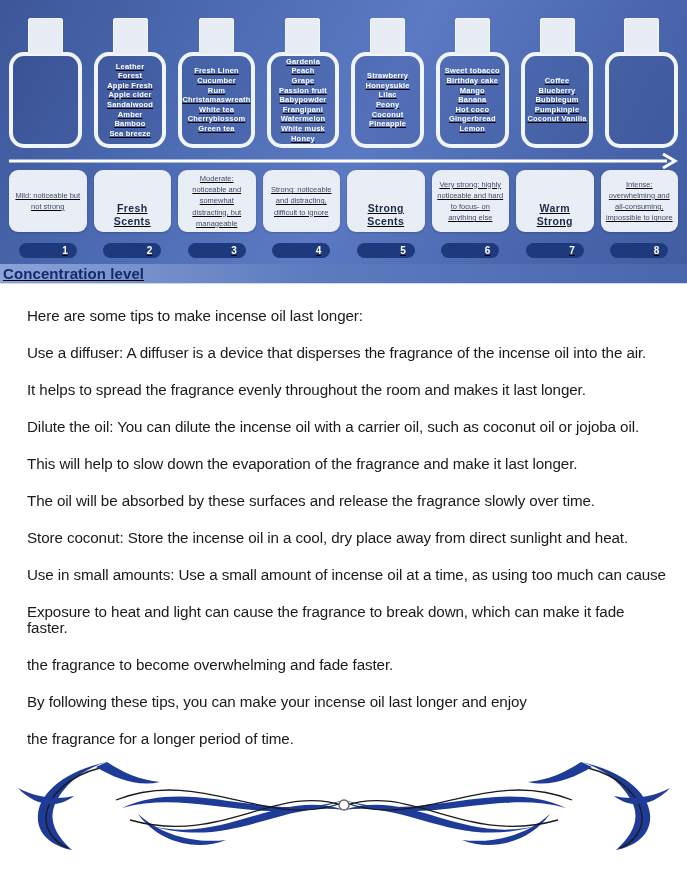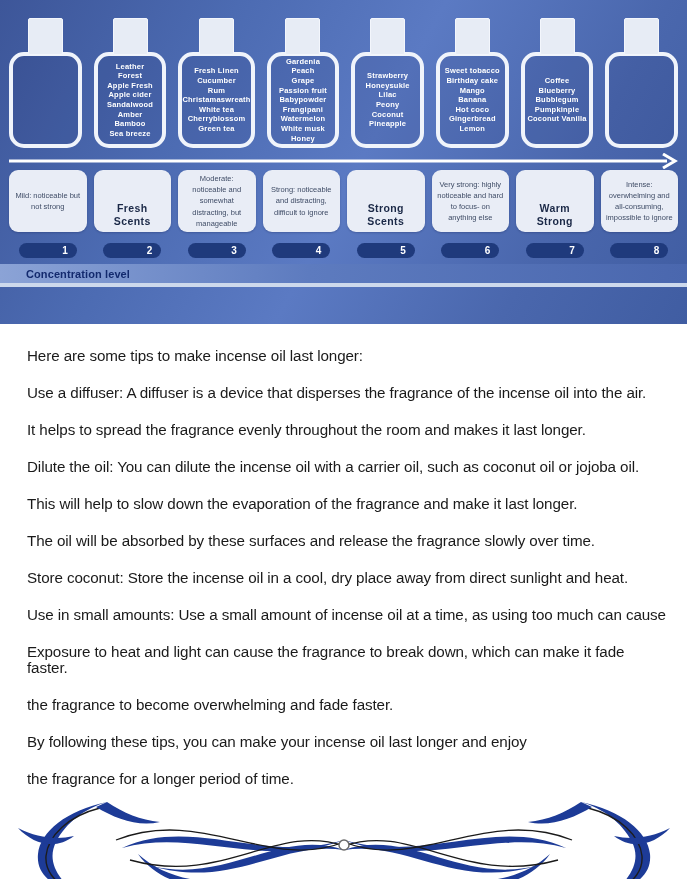--- a/index.html
+++ b/index.html
@@ -4,22 +4,23 @@
 <style>
   * { margin:0; padding:0; box-sizing:border-box; }
   html,body { background:#ffffff; }
   .page {
     position:relative; width:687px; height:879px; background:#ffffff;
     font-family:"Liberation Sans", sans-serif; overflow:hidden;
   }
 
   
   .banner {
-    width:687px; height:324px; overflow:hidden;
+    width:687px; height:284px; overflow:hidden;
     background:linear-gradient(118deg,#3d5699 0%,#4c6bb2 28%,#5b7ac3 52%,#4a67ad 78%,#405da2 100%);
+    text-decoration:underline;
   }
   .bottles-row { display:flex; gap:12px; padding:18px 9px 0 9px; }
   .bottle { flex:1; display:flex; flex-direction:column; align-items:center; }
   .cap {
     width:35px; height:37px; background:#e7ecf5; border:1px solid #f3f6fc;
     border-radius:2px; position:relative; z-index:2;
   }
   .bottle-body {
     align-self:stretch; height:96px; margin-top:-3px;
     border:4px solid #f0f4fb; border-radius:15px;
@@ -52,21 +53,21 @@
     width:58px; height:15px; background:#1f3a7c; border-radius:8px;
     color:#ffffff; font-size:10px; font-weight:bold; text-align:right;
     padding-right:9px; line-height:15px;
   }
 
   .conc-band {
     margin-top:6px; height:19px; display:flex; align-items:center;
     background:linear-gradient(90deg,#8ba3d6 0%,#5d7bbf 45%,#4a67ae 100%);
   }
   .conc-label {
-    font-size:11px; font-weight:bold; color:#132a6e; padding-left:3px; letter-spacing:0.1px;margin-left:23px;
+    font-size:15px; font-weight:bold; color:#132a6e; padding-left:3px; letter-spacing:0.1px;
   }
   .band-strip { height:4px; background:#cdd9ec; }
 
   
   .tips { padding:14px 20px 0 27px; }
   .tips p {
     font-size:15.2px; line-height:16px; padding:10px 0 11px; color:#1a1a1a;
     letter-spacing:-0.1px;
   }
 

